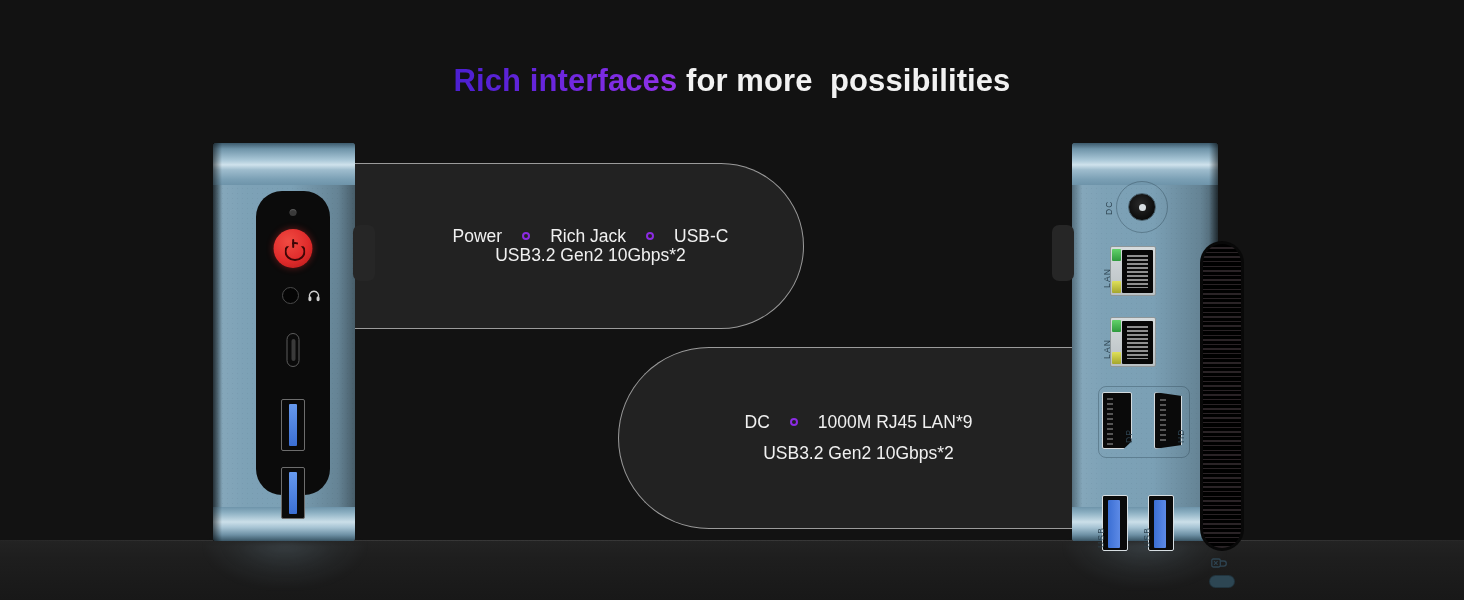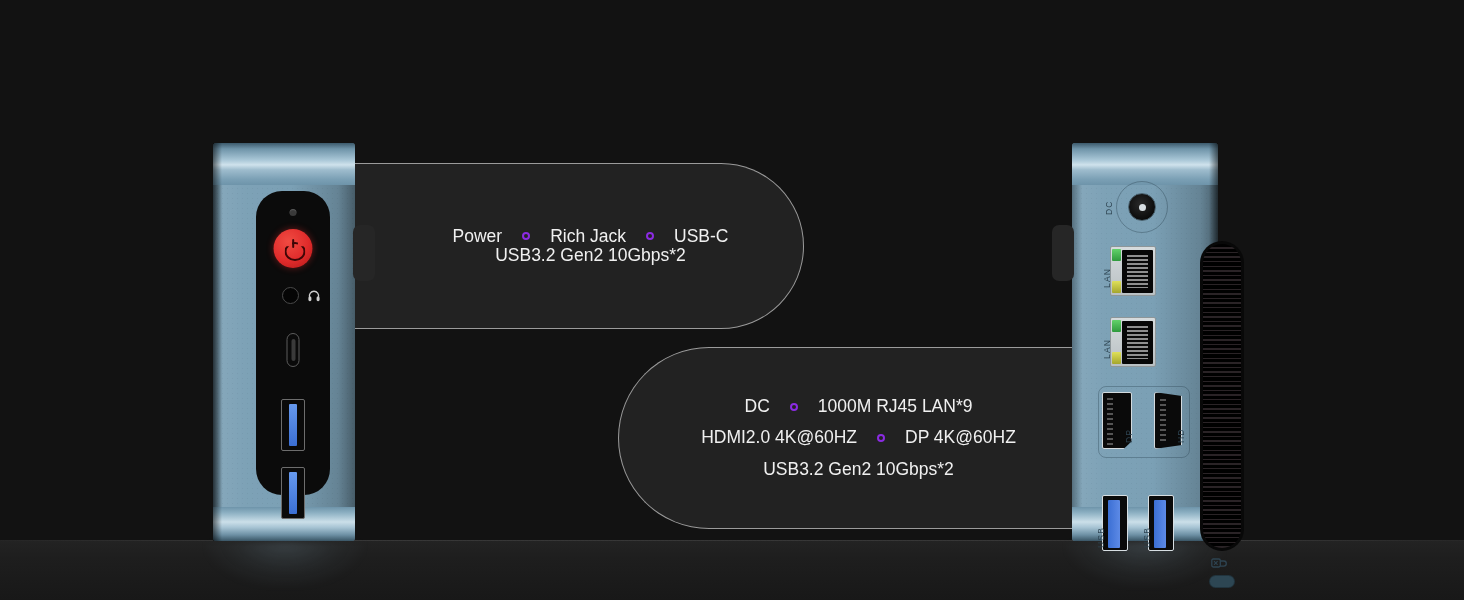--- a/index.html
+++ b/index.html
@@ -339,20 +339,21 @@
 </head>
 <body>
 
 <div id="stage">
 
   <div class="floor"></div>
   <div class="floor-line"></div>
   <div class="floor-glow" style="left:205px; width:160px;"></div>
   <div class="floor-glow" style="left:1065px; width:160px;"></div>
 
+  <h1 class="title"><span class="grad">Rich interfaces</span><span class="plain"> for more  possibilities</span></h1>
 
   <div class="callout top">
     <div class="crow">
       <span>Power</span>
       <span class="dot"></span>
       <span>Rich Jack</span>
       <span class="dot"></span>
       <span>USB-C</span>
     </div>
     <div class="crow">
@@ -360,25 +361,20 @@
     </div>
   </div>
 
   <div class="callout bottom">
     <div class="crow">
       <span>DC</span>
       <span class="dot"></span>
       <span>1000M RJ45 LAN*9</span>
     </div>
     <div class="crow">
-      <span>HDMI2.0 4K@60HZ</span>
-      <span class="dot"></span>
-      <span>DP 4K@60HZ</span>
-    </div>
-    <div class="crow">
       <span>USB3.2 Gen2 10Gbps*2</span>
     </div>
   </div>
 
   <div class="device" style="left:213px; top:143px; width:142px; height:398px;">
     <div class="body"></div>
     <div class="bevel-top"></div>
     <div class="bevel-bottom"></div>
     <div class="edge-shadow" style="left:0;"></div>
 

